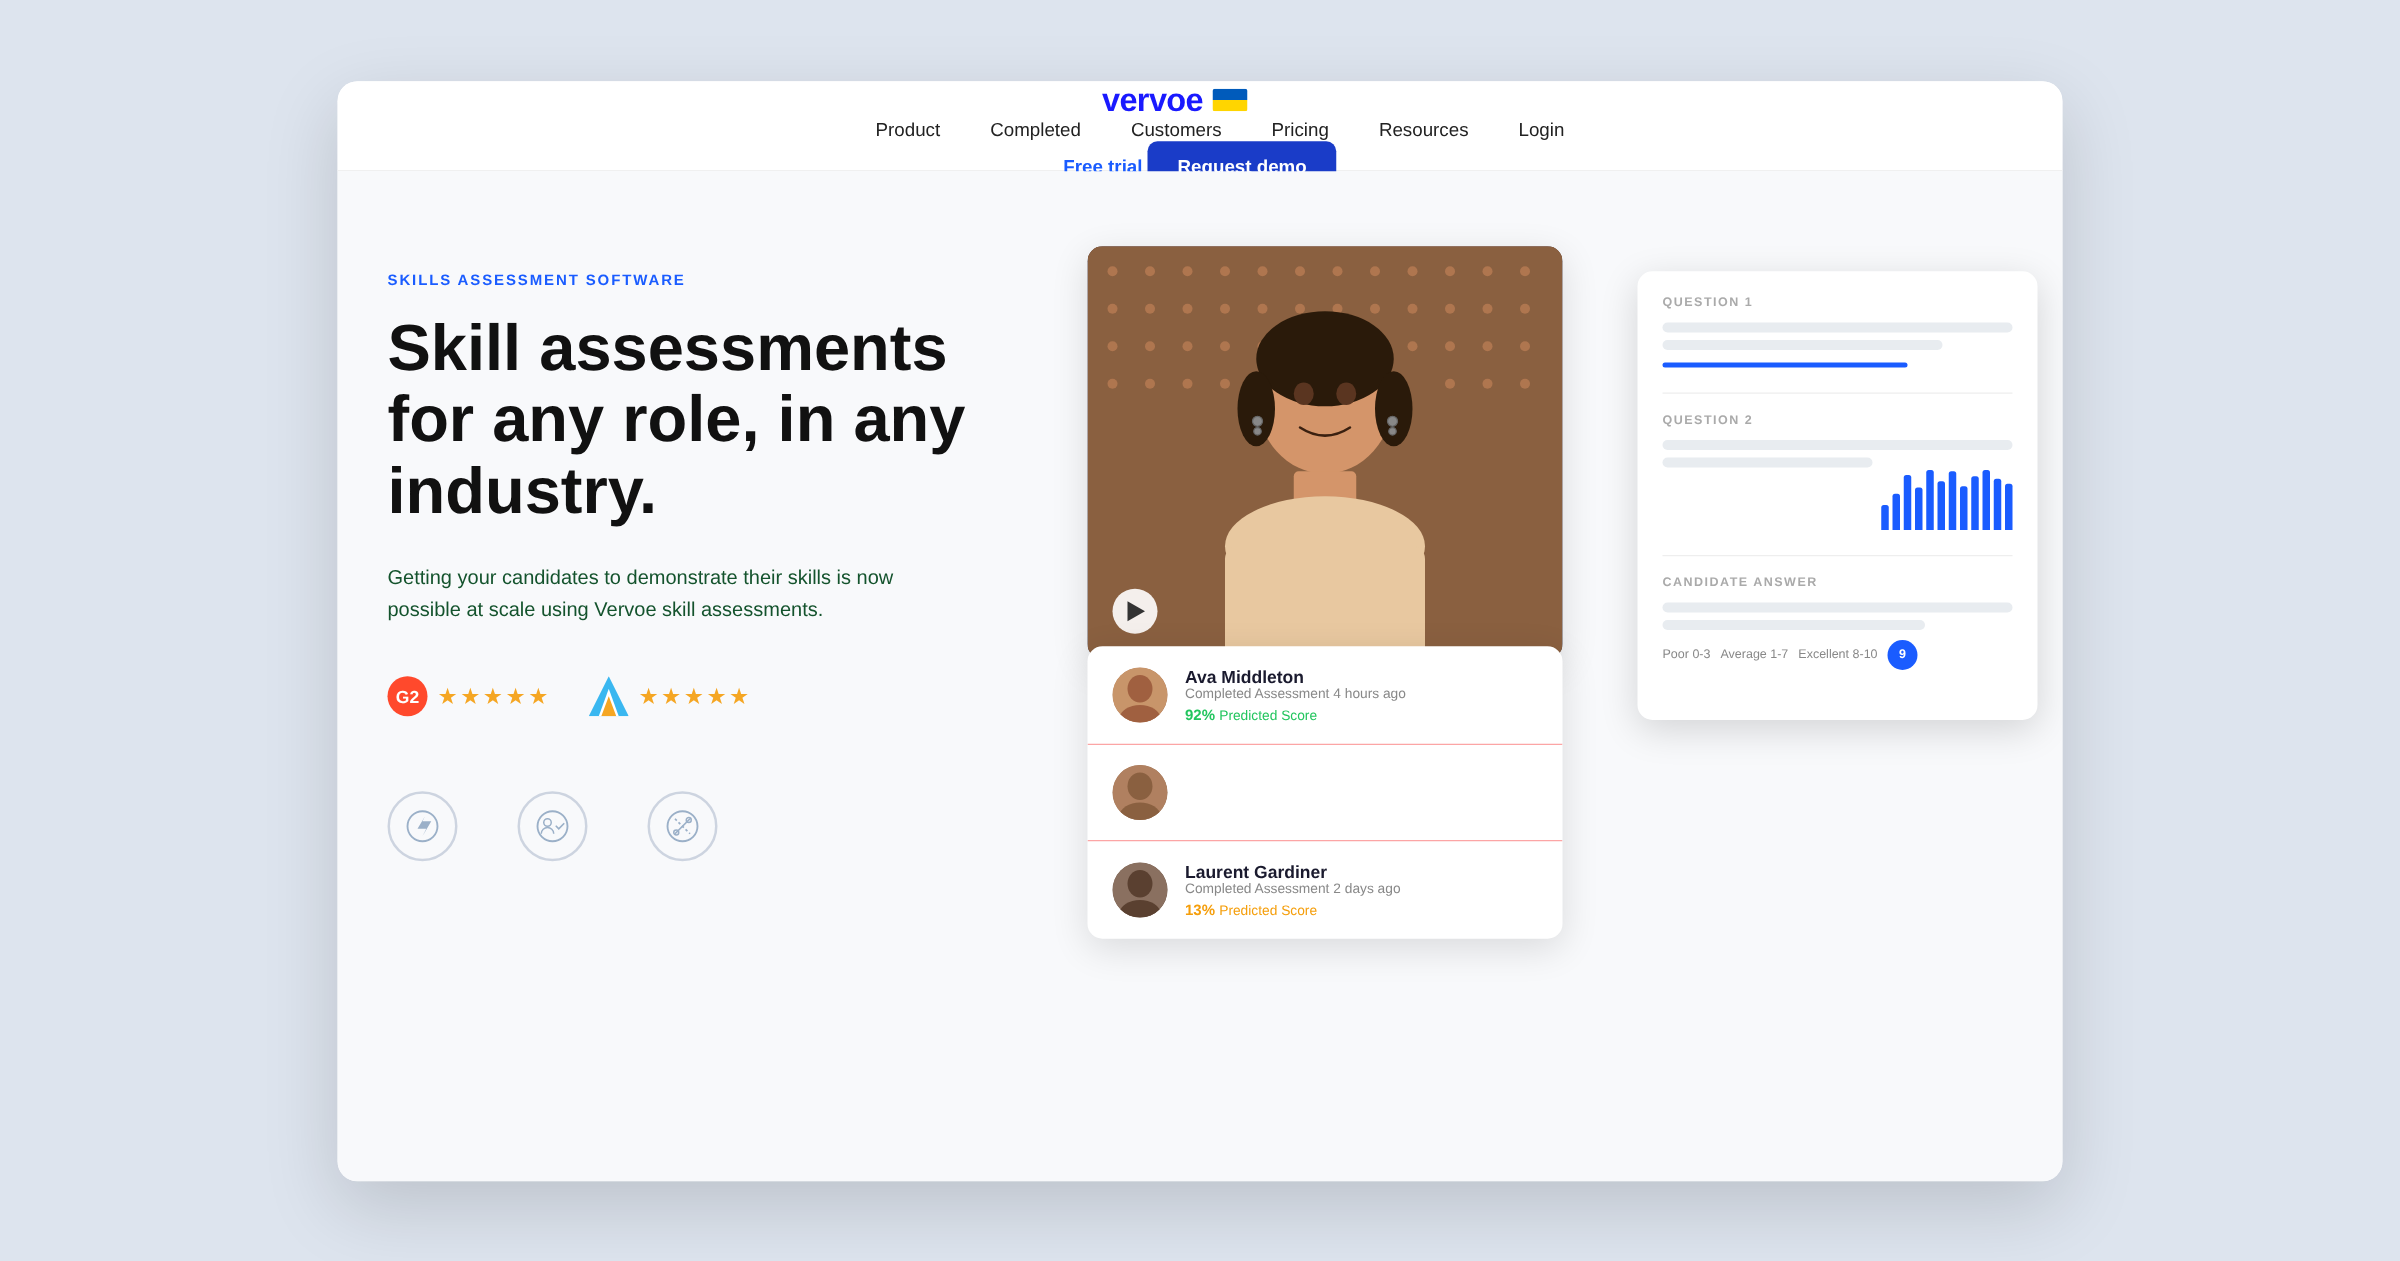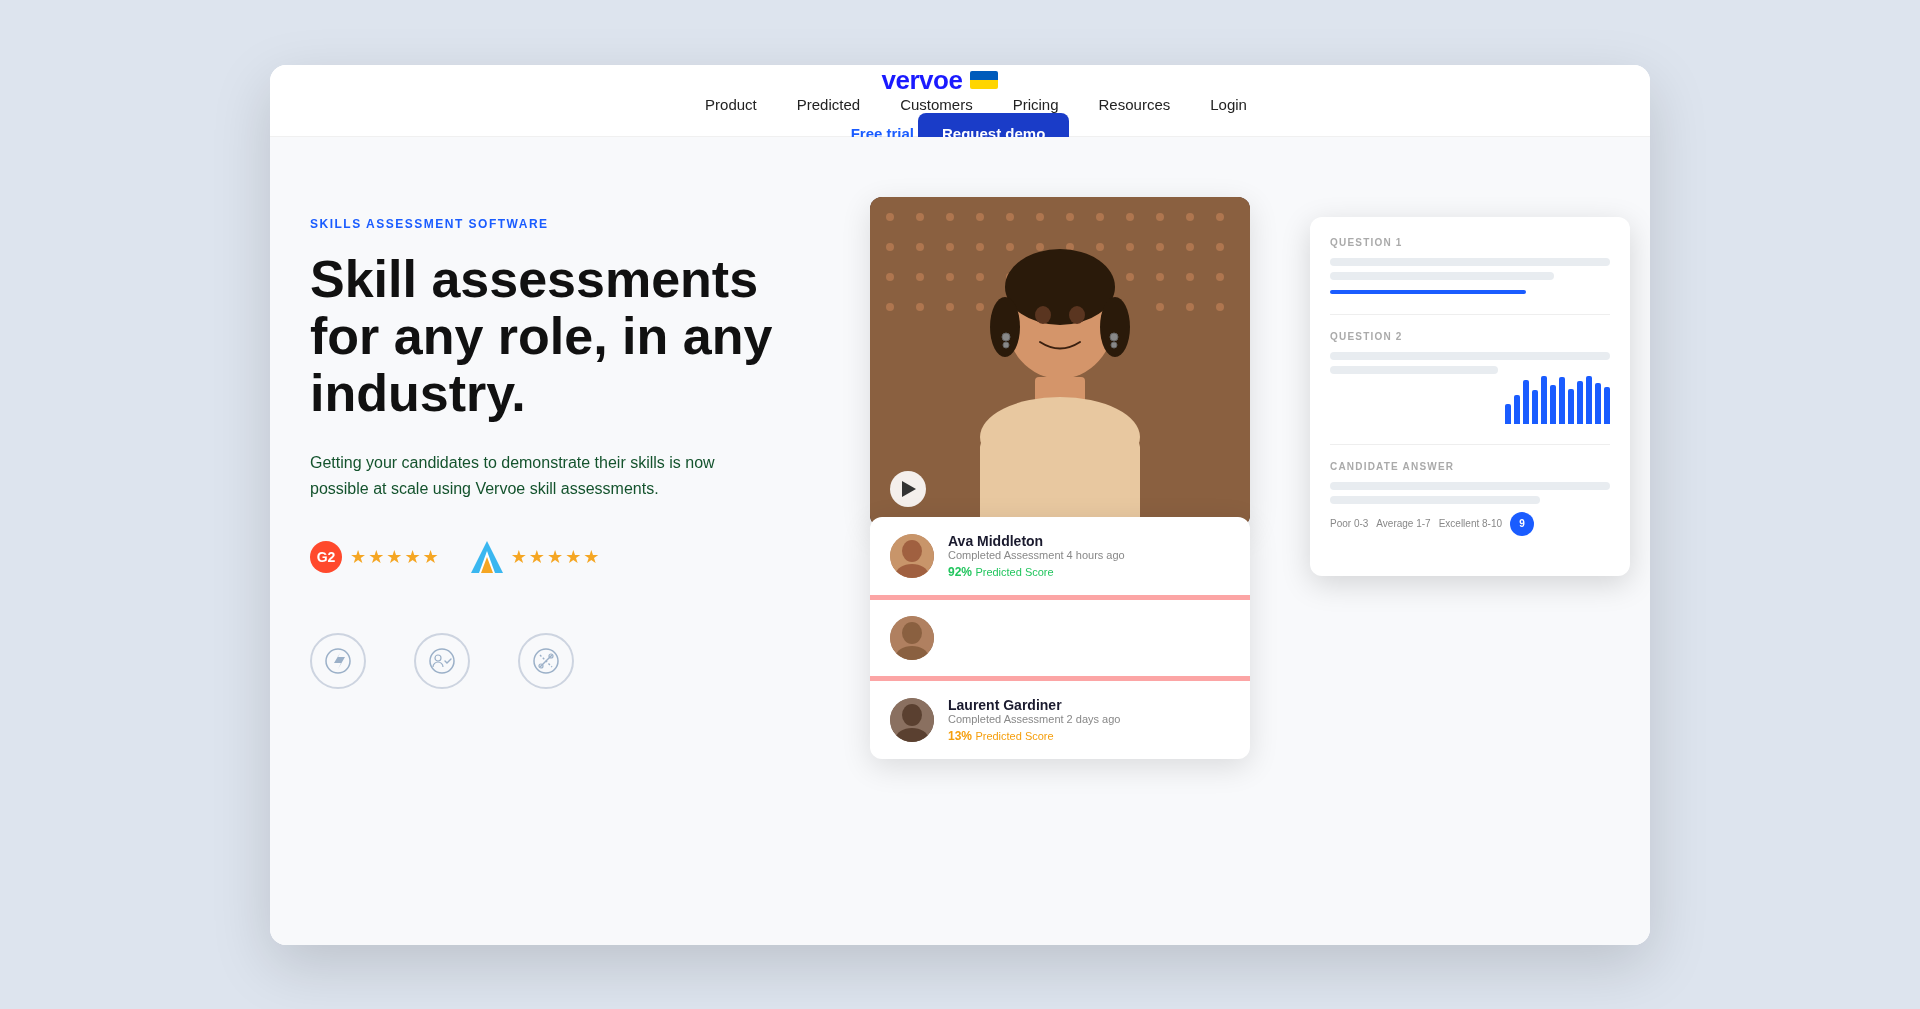--- a/index.html
+++ b/index.html
@@ -229,21 +229,21 @@
       width: 380px;
       background: #fff;
       border-radius: 12px;
       box-shadow: 0 8px 30px rgba(0,0,0,0.12);
       overflow: hidden;
     }
     .candidate-item {
       display: flex;
       align-items: center;
       padding: 16px 20px;
-      border-bottom: 5px solid #fca5a5;
+      border-bottom: 1px solid #fca5a5;
       gap: 14px;
     }
     .candidate-item:last-child { border-bottom: none; }
     .candidate-avatar {
       width: 44px;
       height: 44px;
       border-radius: 50%;
       overflow: hidden;
       flex-shrink: 0;
     }
@@ -370,21 +370,21 @@
   <nav>
     <div class="logo">
       <span class="logo-text">vervoe</span>
       <div class="logo-flag">
         <div class="flag-top"></div>
         <div class="flag-bottom"></div>
       </div>
     </div>
     <div class="nav-links">
       <a class="nav-link">Product</a>
-      <a class="nav-link">Predicted</a>
+      <a class="nav-link">Completed</a>
       <a class="nav-link">Customers</a>
       <a class="nav-link">Pricing</a>
       <a class="nav-link">Resources</a>
       <a class="nav-link">Login</a>
     </div>
     <div class="nav-actions">
       <button class="btn-free-trial">Free trial</button>
       <button class="btn-request-demo">Request demo</button>
     </div>
   </nav>

